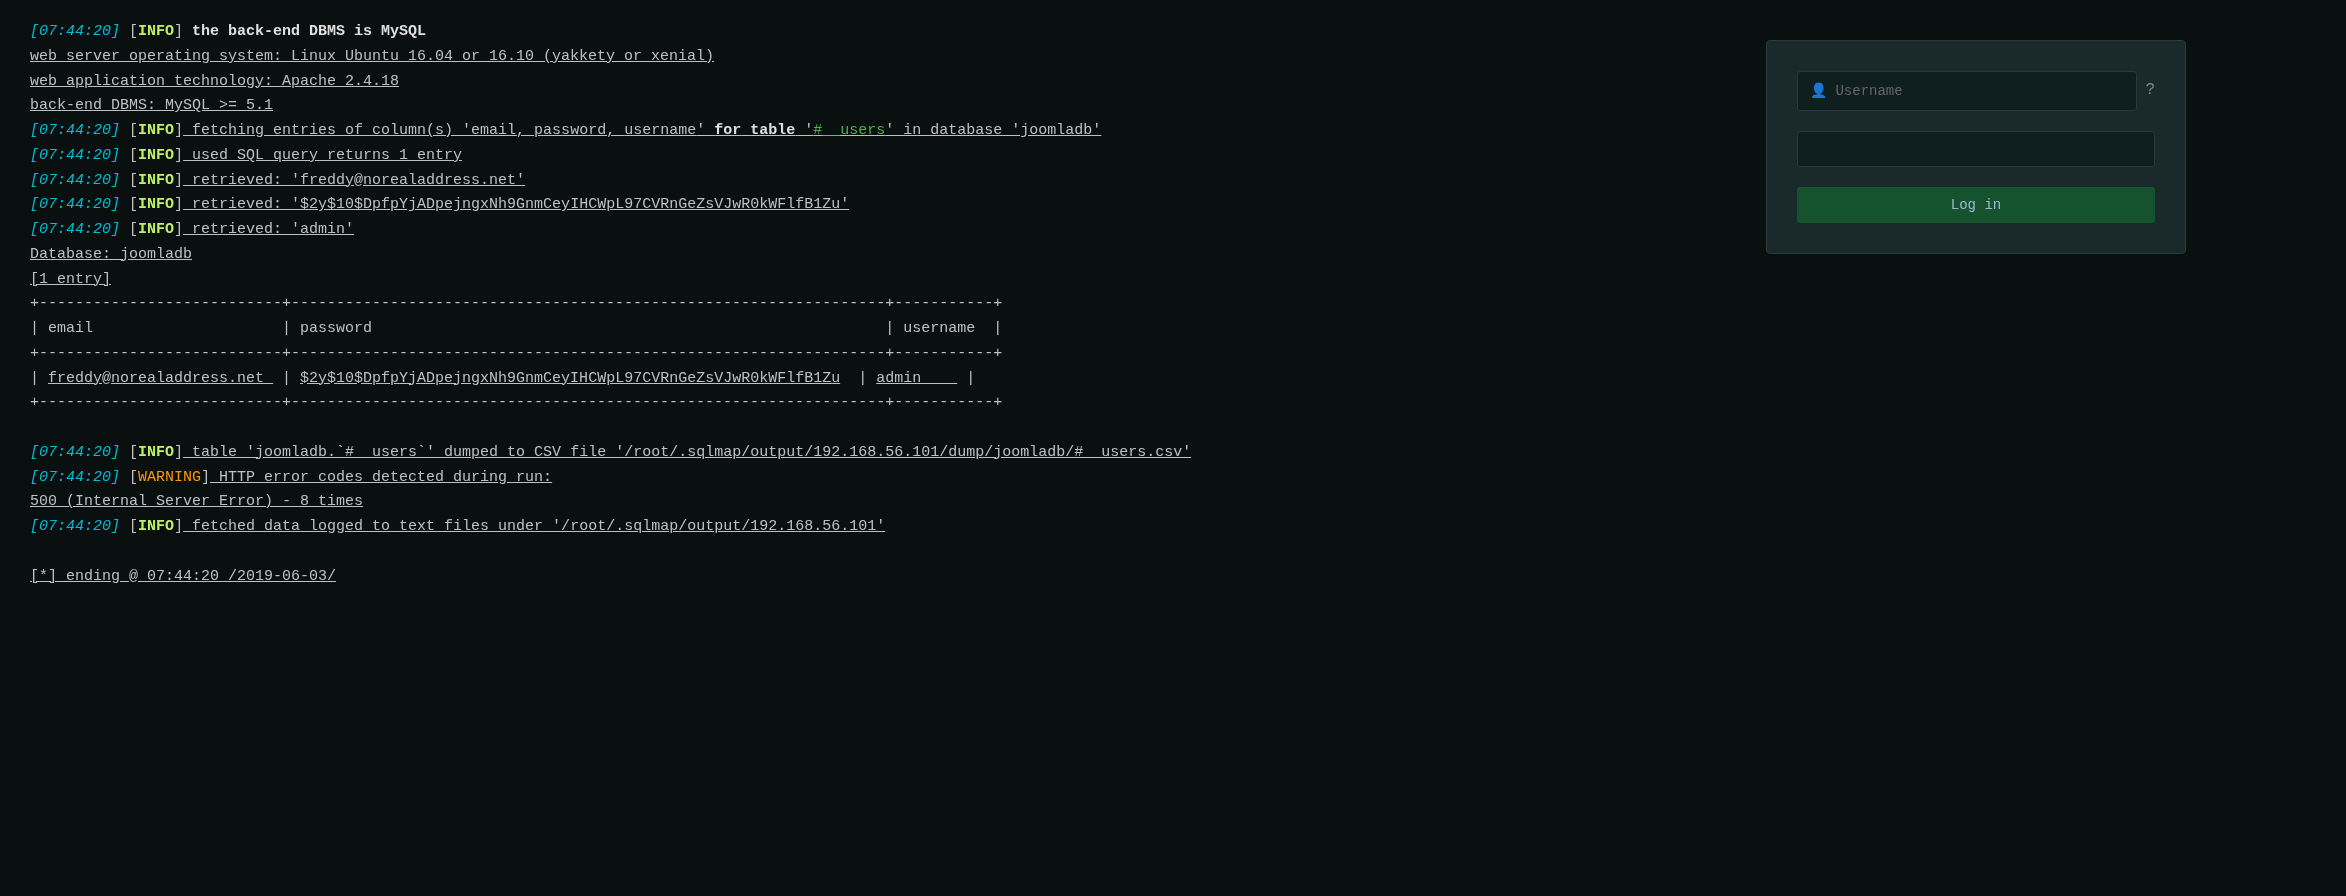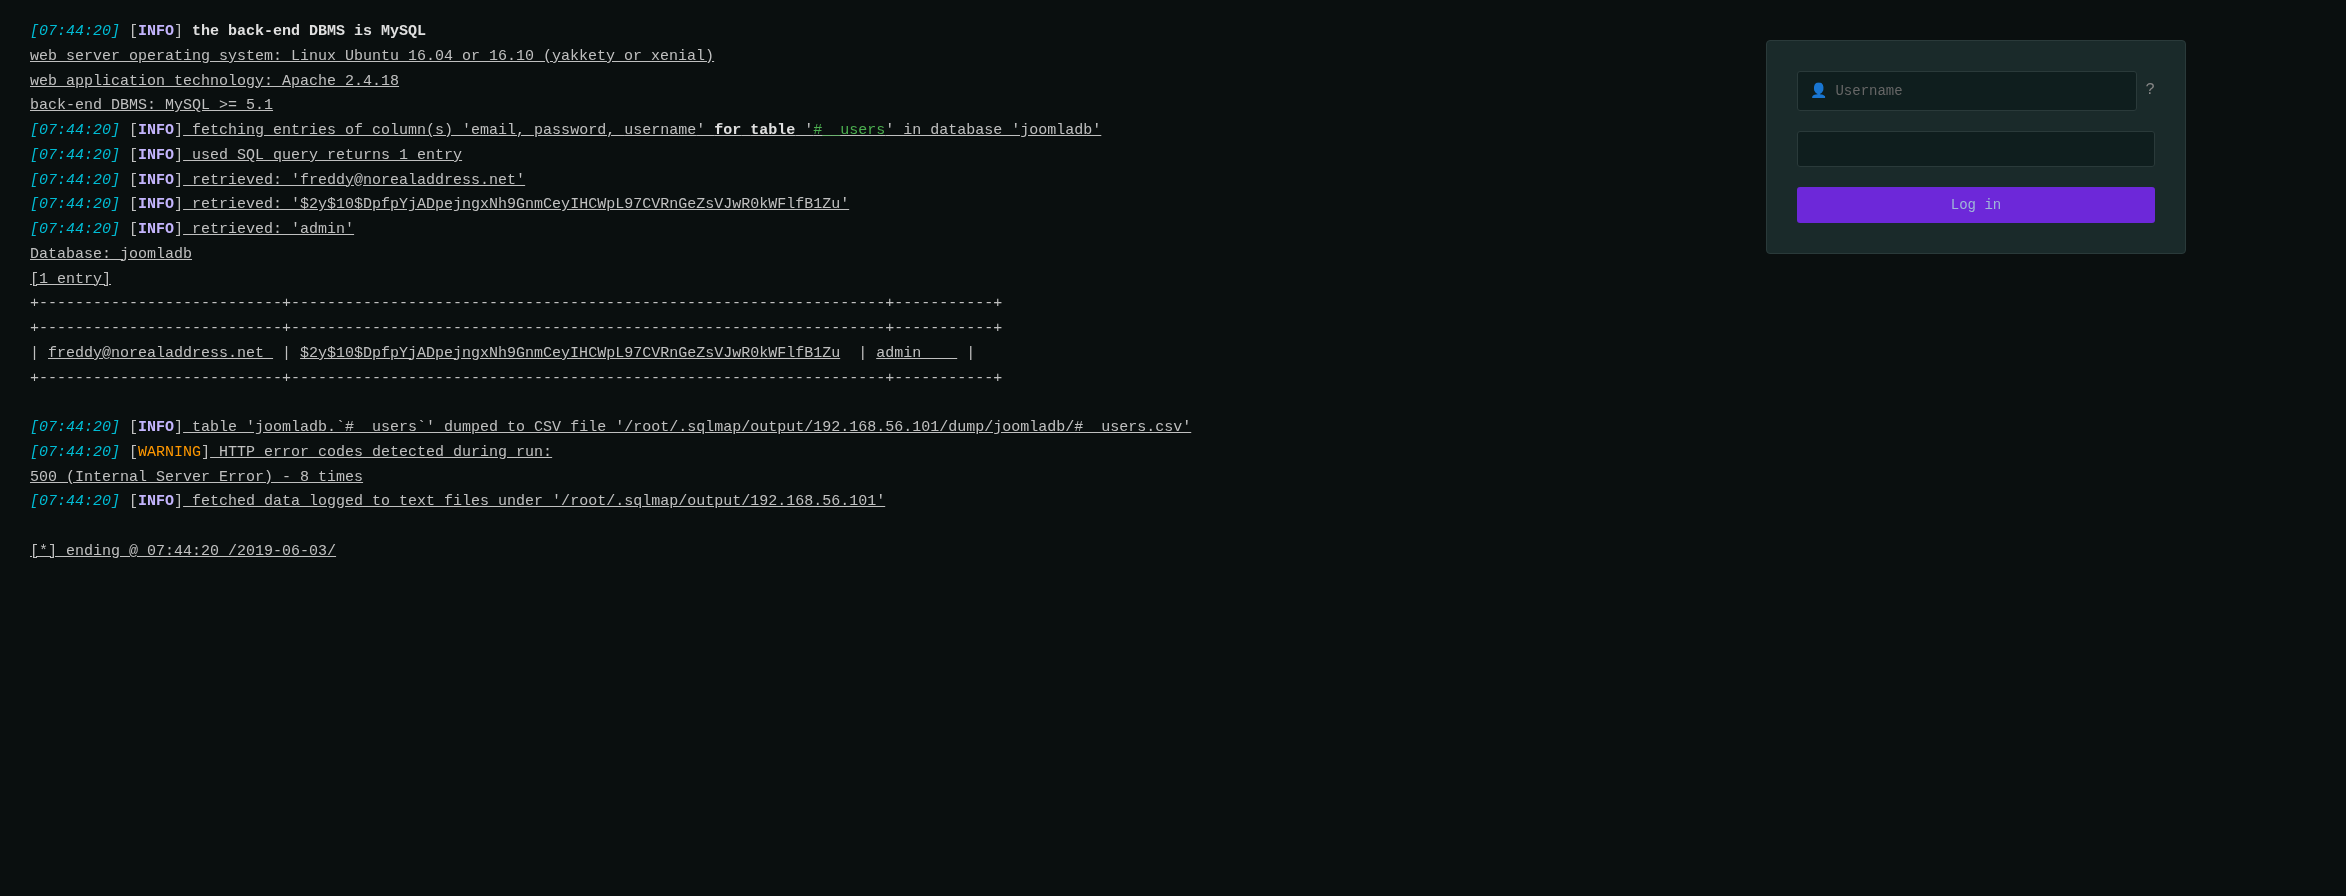--- a/index.html
+++ b/index.html
@@ -32,21 +32,21 @@
       display: block;
       line-height: 1.65;
     }
 
     .timestamp {
       color: #00bcd4;
       font-style: italic;
     }
 
     .info-label {
-      color: #c4b5fd;
+      color: #bef264;
       font-weight: bold;
       margin-top: 9px;
     }
 
     .warning-label {
       color: #ff9800;
       font-weight: normal;
     }
 
     .bold-text {
@@ -93,21 +93,21 @@
       font-size: 14px;
     }
 
     .login-overlay .help-icon {
       color: #888;
       font-size: 16px;
       cursor: pointer;
     }
 
     .login-overlay .log-in-btn {
-      background-color: #6d28d9;
+      background-color: #14532d;
       color: #a0b8d8;
       border: none;
       padding: 10px;
       width: 100%;
       text-align: center;
       font-family: 'Courier New', Courier, monospace;
       font-size: 14px;
       border-radius: 3px;
       cursor: pointer;
       margin-top: 8px;
@@ -141,20 +141,21 @@
 
   <span class="line"><span class="timestamp">[07:44:20]</span> [<span class="info-label">INFO</span>]<span class="normal-text"> retrieved: 'admin'</span></span>
 
   <span class="line"><span class="normal-text">Database: joomladb</span></span>
 
 
   <span class="line"><span class="normal-text">[1 entry]</span></span>
 
   <span class="line table-border">+---------------------------+------------------------------------------------------------------+-----------+</span>
 
+  <span class="line">| <span class="col-header">email                    </span> | <span class="col-header">password                                                        </span> | <span class="col-header">username</span>  |</span>
 
   <span class="line table-border">+---------------------------+------------------------------------------------------------------+-----------+</span>
 
   <span class="line">| <span class="normal-text">freddy@norealaddress.net </span> | <span class="normal-text">$2y$10$DpfpYjADpejngxNh9GnmCeyIHCWpL97CVRnGeZsVJwR0kWFlfB1Zu</span>  | <span class="normal-text">admin    </span> |</span>
 
   <span class="line table-border">+---------------------------+------------------------------------------------------------------+-----------+</span>
 
   <span class="empty-line"></span>
 
   <span class="line"><span class="timestamp">[07:44:20]</span> [<span class="info-label">INFO</span>]<span class="normal-text"> table 'joomladb.`#__users`' dumped to CSV file '/root/.sqlmap/output/192.168.56.101/dump/joomladb/#__users.csv'</span></span>

